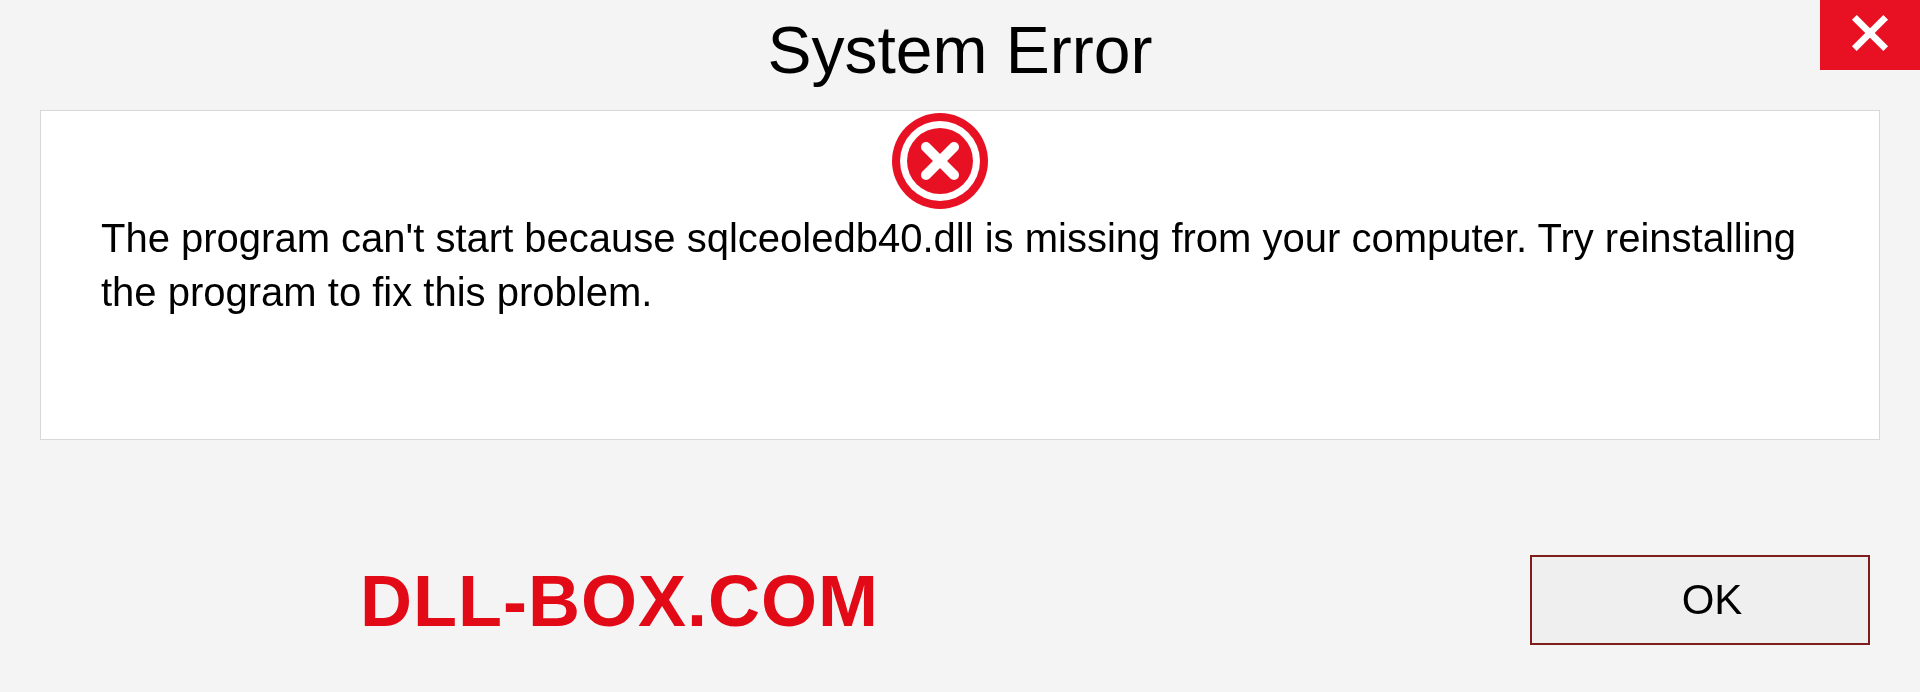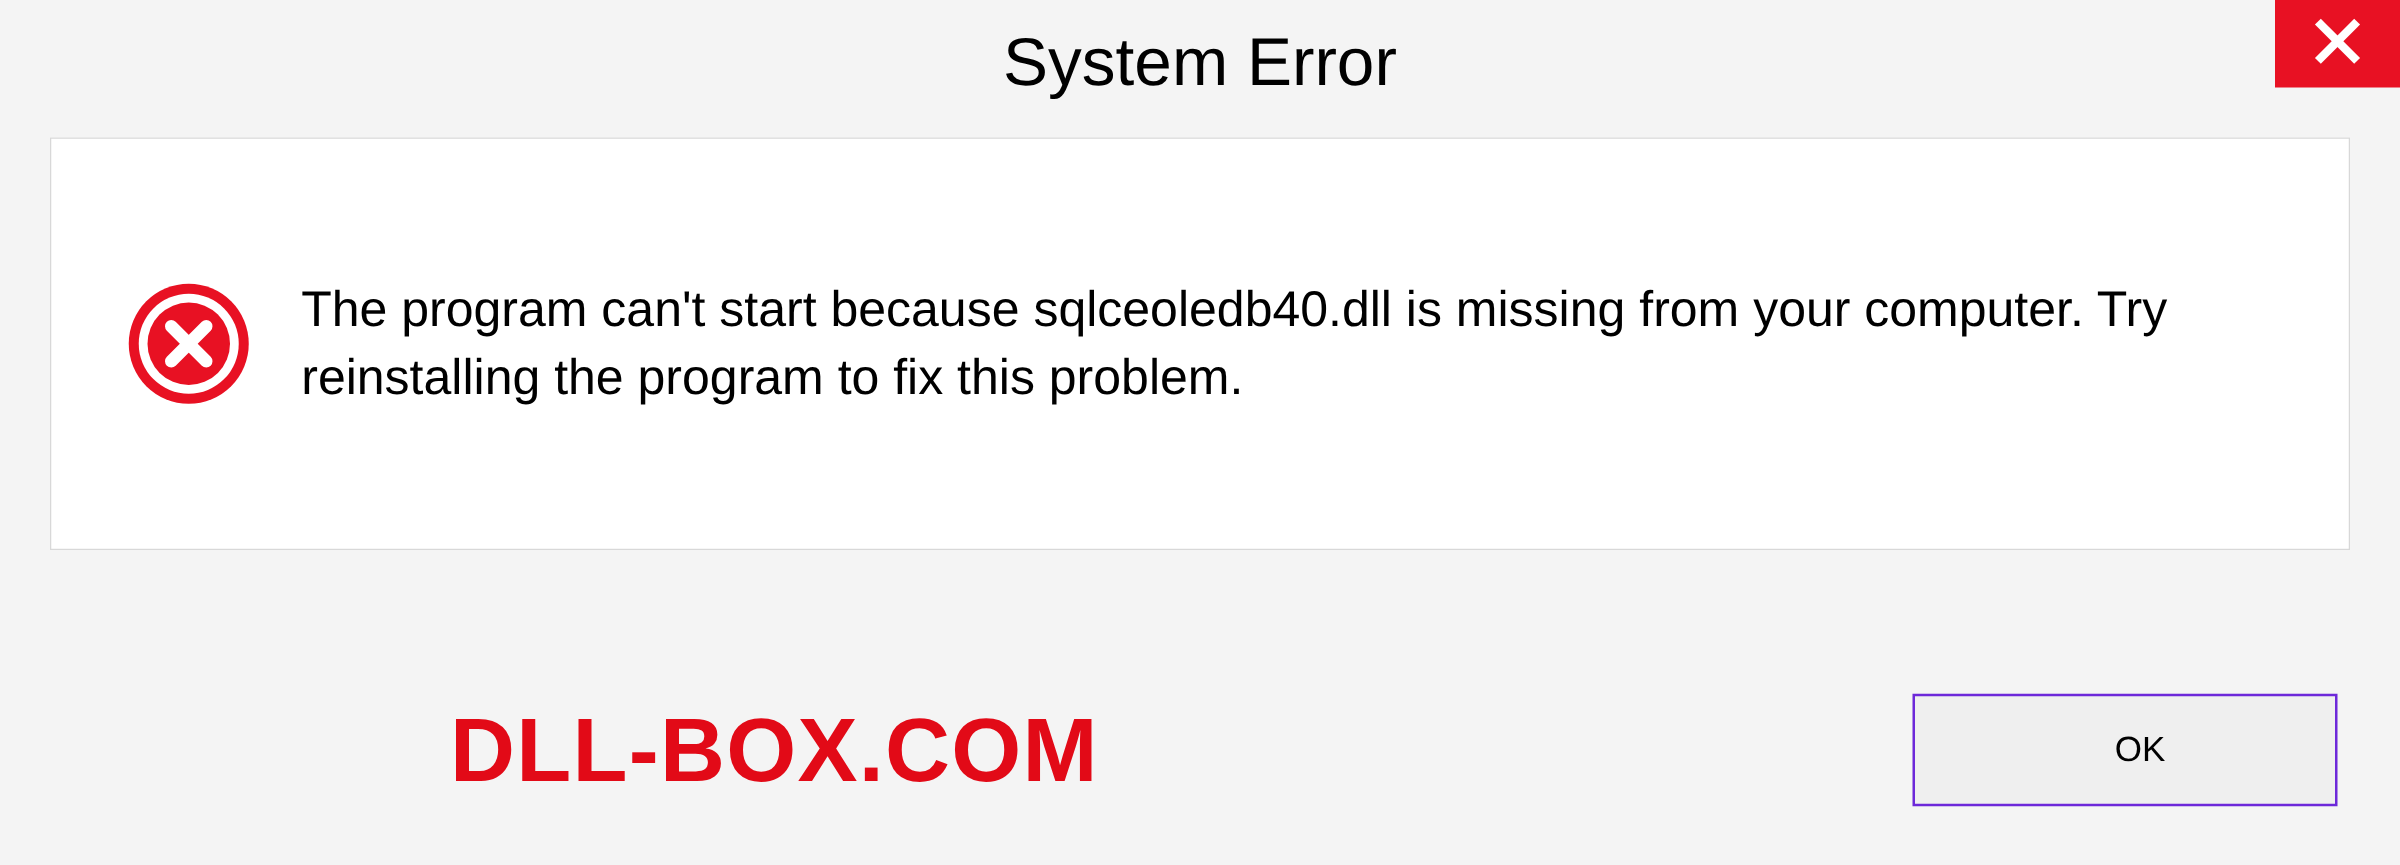--- a/index.html
+++ b/index.html
@@ -16,21 +16,21 @@
       overflow: hidden;
     }
     .titlebar {
       height: 100px;
       position: relative;
       display: flex;
       align-items: center;
       justify-content: center;
     }
     .title-text {
-      font-size: 54px;
+      font-size: 66px;
       color: #000;
       font-weight: 400;
     }
     .close-btn {
       position: absolute;
       top: 0;
       right: 0;
       width: 100px;
       height: 70px;
       background: #e81123;
@@ -44,20 +44,21 @@
       height: 40px;
     }
     .content-box {
       margin: 10px 40px 0 40px;
       background: #ffffff;
       border: 1px solid #d8d8d8;
       height: 330px;
       display: flex;
       align-items: center;
       padding: 0 60px;
+      flex-direction: column;
     }
     .error-icon {
       width: 100px;
       height: 100px;
       flex-shrink: 0;
       margin-right: 40px;
     }
     .message-text {
       font-size: 40px;
       line-height: 1.35;
@@ -78,22 +79,22 @@
       letter-spacing: 1px;
       font-family: "Arial Black", Arial, sans-serif;
     }
     .ok-btn {
       position: absolute;
       right: 50px;
       top: 115px;
       width: 340px;
       height: 90px;
       background: #efefef;
-      border: 2px solid #6d28d9;
-      font-size: 28px;
+      border: 2px solid #7f1d1d;
+      font-size: 42px;
       font-family: "Segoe UI", Tahoma, sans-serif;
       color: #000;
       cursor: pointer;
       display: flex;
       align-items: center;
       justify-content: center;
       padding-left: 24px;
     }
   </style>
 </head>

